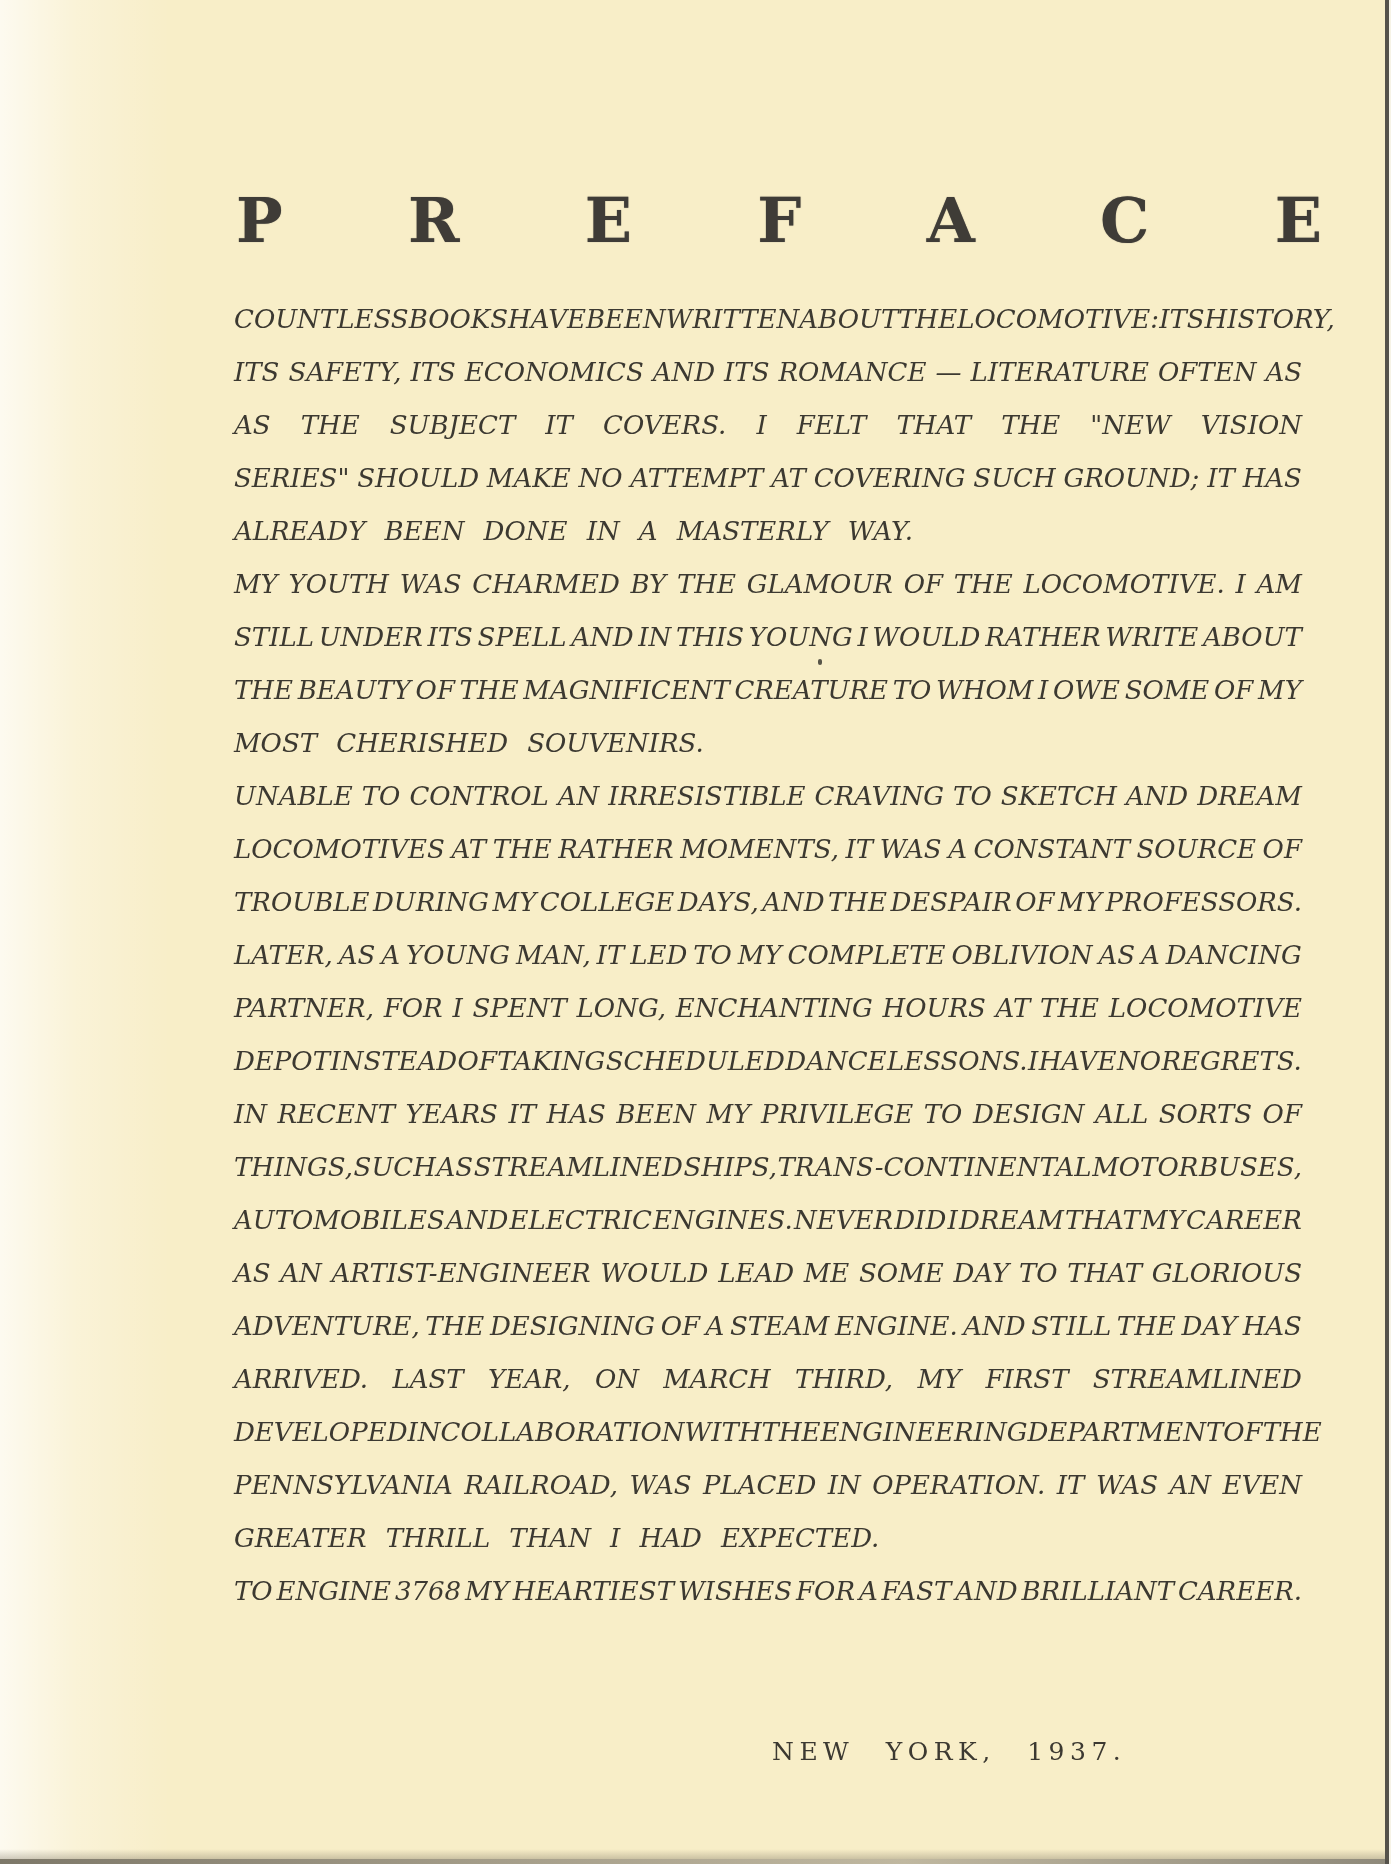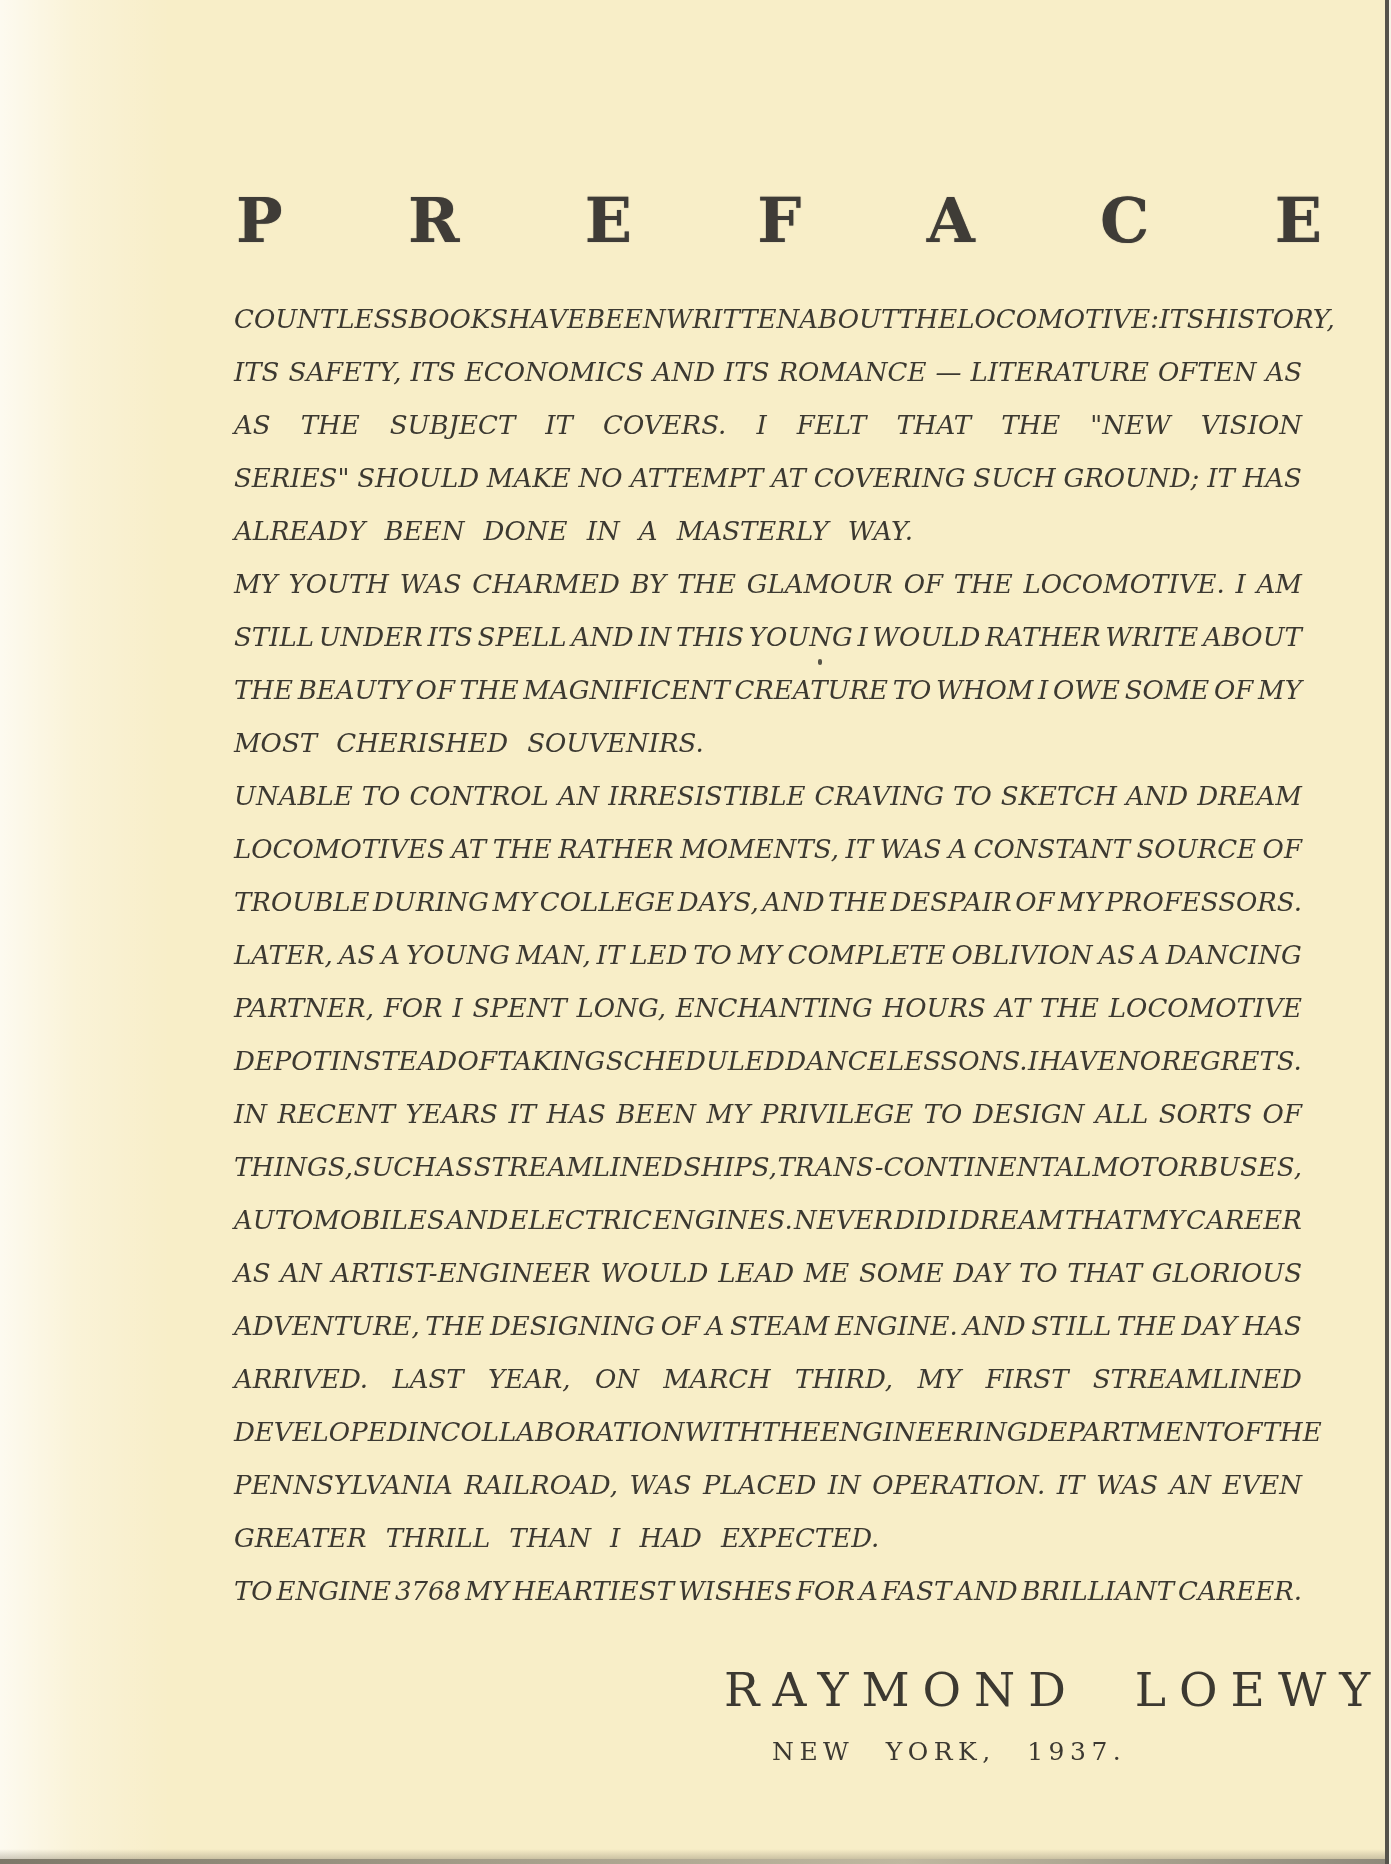--- a/index.html
+++ b/index.html
@@ -382,21 +382,20 @@
         <span>A</span>
         <span>FAST</span>
         <span>AND</span>
         <span>BRILLIANT</span>
         <span>CAREER.</span>
       </div>
     </div>
 
   <div class="speck"></div>
 
-  <div class="sig-name">RAYMOND LOEWY</div>
 
   <div class="sig-place">NEW YORK, 1937.</div>
 
   <div class="bottom-soft"></div>
   <div class="bottom-edge"></div>
   <div class="right-edge"></div>
   <div class="right-white"></div>
 
 </div>
 

